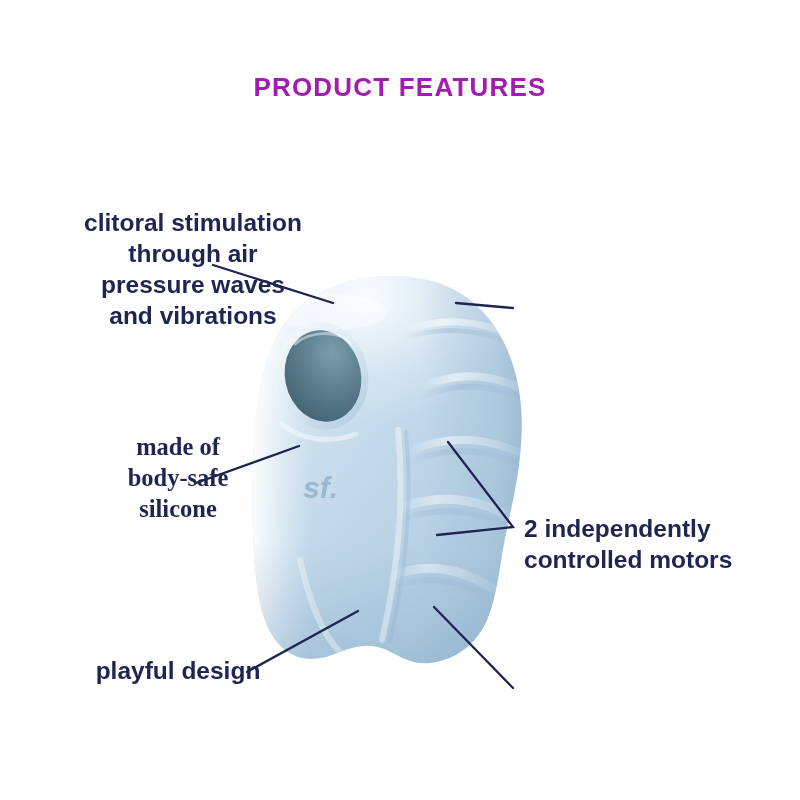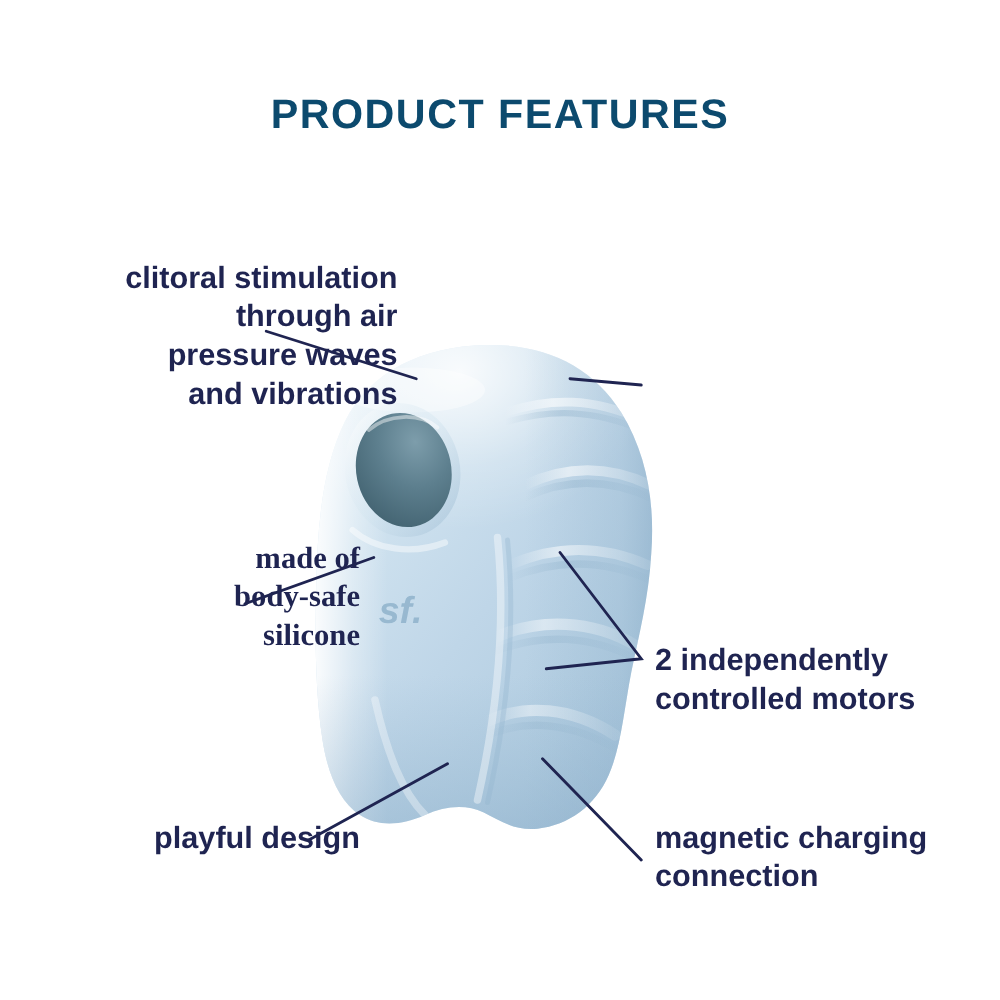--- a/index.html
+++ b/index.html
@@ -18,39 +18,39 @@
     overflow: hidden;
   }
 
   
   #page-title {
     position: absolute;
     left: 0;
     top: 72px;
     width: 800px;
     text-align: center;
-    font-size: 33px;
+    font-size: 26px;
     font-weight: bold;
     letter-spacing: 1.2px;
-    color: #0c4a6e;
+    color: #a21caf;
     font-family: "Liberation Sans", sans-serif;
   }
 
   
   .feature-label {
     position: absolute;
     color: #1f2451;
     font-size: 24.5px;
     line-height: 31px;
     font-weight: bold;
     font-family: "Liberation Sans", sans-serif;
     white-space: pre-line;
   }
   .feature-label.right { text-align: left; }
-  .feature-label.left  { text-align: right; }
+  .feature-label.left  { text-align: center; }
 
   #label-clitoral          { left: 68px;  top: 207px; width: 250px; }
   #label-switch            { left: 527px; top: 207px; width: 250px; }
   #label-silicone          { left: 68px;  top: 431px; width: 220px; font-family: Liberation Serif, serif; }
   #label-motors            { left: 524px; top: 499px; width: 260px; margin-top: 14px; }
   #label-playful           { left: 68px;  top: 655px; width: 220px; }
   #label-magnetic          { left: 524px; top: 655px; width: 256px; }
 
   
   #art {
@@ -220,16 +220,14 @@
 
   <div class="feature-label left" id="label-silicone">made of
 body-safe
 silicone</div>
 
   <div class="feature-label right" id="label-motors">2 independently
 controlled motors</div>
 
   <div class="feature-label left" id="label-playful">playful design</div>
 
-  <div class="feature-label right" id="label-magnetic">magnetic charging
-connection</div>
 
 </div>
 
 </body></html>

